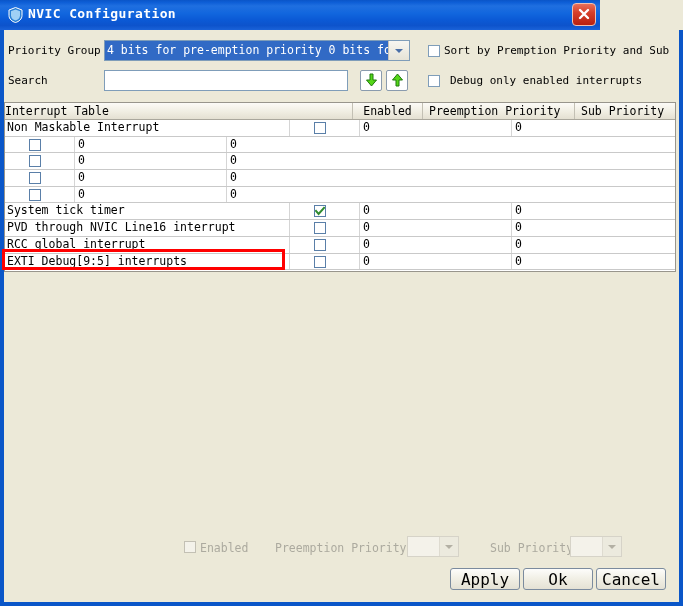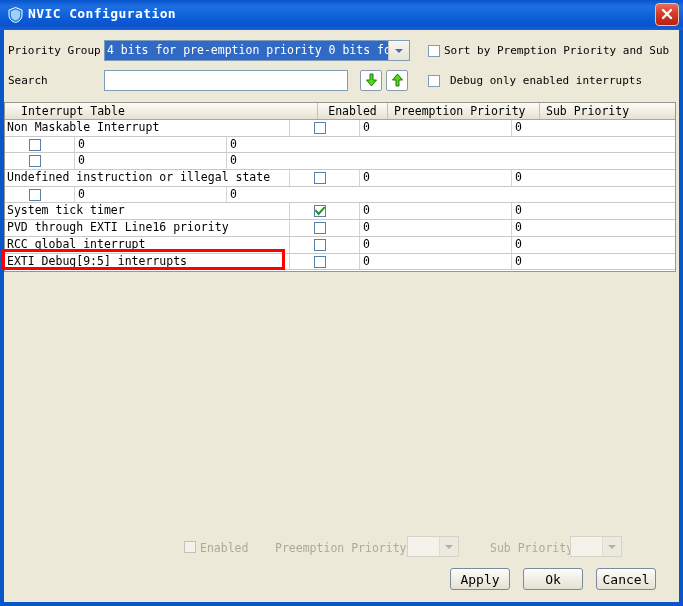--- a/index.html
+++ b/index.html
@@ -19,21 +19,21 @@
     height: 606px;
     box-sizing: border-box;
     background: #ece9d8;
     overflow: hidden;
   }
 
   
   #titlebar {
     position: absolute;
     left: 0; top: 0;
-    width: 683px;
+    width: 600px;
     height: 30px;
     background: linear-gradient(to bottom,
       #0a55c8 0%, #0d5ed6 8%, #1f6fe0 20%,
       #1166de 45%, #0b5ad6 65%, #0d53cc 85%, #1a62d8 100%);
     box-sizing: border-box;
   }
   #title-icon {
     position: absolute;
     left: 8px; top: 7px;
     width: 15px; height: 16px;
@@ -187,21 +187,21 @@
   }
   #thead > div {
     font-family: "DejaVu Sans Mono", monospace;
     font-size: 11.5px;
     color: #000000;
     line-height: 16px;
     box-sizing: border-box;
     white-space: nowrap;
     overflow: hidden;
   }
-  .th-c0 { width: 313px; padding-left: 16px; border-right: 1px solid #c3c0b4; }
+  .th-c0 { width: 348px; padding-left: 0; border-right: 1px solid #c3c0b4; }
   .th-c1 { width: 70px;  text-align: center; border-right: 1px solid #c3c0b4; }
   .th-c2 { width: 152px; padding-left: 6px; border-right: 1px solid #c3c0b4; }
   .th-c3 { width: 100px; padding-left: 6px; }
 
   .trow {
     display: flex;
     height: 16.7px;
     border-bottom: 1px solid #c9c9c9;
     box-sizing: border-box;
     background: #ffffff;
@@ -286,27 +286,27 @@
     margin-left: -4px; margin-top: -2px;
     width: 0; height: 0;
     border-left: 4px solid transparent;
     border-right: 4px solid transparent;
     border-top: 4px solid #b3b0a4;
   }
 
   .dlg-btn {
     position: absolute;
     top: 568px;
-    width: 60px; height: 22px;
+    width: 70px; height: 22px;
     background: linear-gradient(to bottom, #fdfdfb 0%, #f1efe5 48%, #e4e1d4 100%);
     border: 1px solid #7b8b9e;
     border-radius: 3px;
     box-sizing: border-box;
     font-family: "DejaVu Sans Mono", monospace;
-    font-size: 13px;
+    font-size: 16px;
     color: #000000;
     cursor: pointer;
     padding: 0;
   }
   #btn-apply  { left: 450px; }
   #btn-ok     { left: 523px; }
   #btn-cancel { left: 596px; }
 </style>
 </head>
 <body>
@@ -388,21 +388,20 @@
           <div class="td-c3">0</div>
         </div>
         <div class="trow">
           <div class="td-c1">
             <div class="cell-chk"></div>
           </div>
           <div class="td-c2">0</div>
           <div class="td-c3">0</div>
         </div>
         <div class="trow">
-          <div class="td-c0">Undefined instruction or illegal state</div>
           <div class="td-c1">
             <div class="cell-chk"></div>
           </div>
           <div class="td-c2">0</div>
           <div class="td-c3">0</div>
         </div>
         <div class="trow">
           <div class="td-c1">
             <div class="cell-chk"></div>
           </div>
@@ -415,21 +414,21 @@
             <div class="cell-chk">
               <svg width="10" height="10" viewBox="0 0 10 10">
                 <path d="M1 5 L3.6 8 L9 1.8" stroke="#2f8b2f" stroke-width="2" fill="none" stroke-linecap="square"></path>
               </svg>
             </div>
           </div>
           <div class="td-c2">0</div>
           <div class="td-c3">0</div>
         </div>
         <div class="trow">
-          <div class="td-c0">PVD through EXTI Line16 priority</div>
+          <div class="td-c0">PVD through NVIC Line16 interrupt</div>
           <div class="td-c1">
             <div class="cell-chk"></div>
           </div>
           <div class="td-c2">0</div>
           <div class="td-c3">0</div>
         </div>
         <div class="trow">
           <div class="td-c0">RCC global interrupt</div>
           <div class="td-c1">
             <div class="cell-chk"></div>

